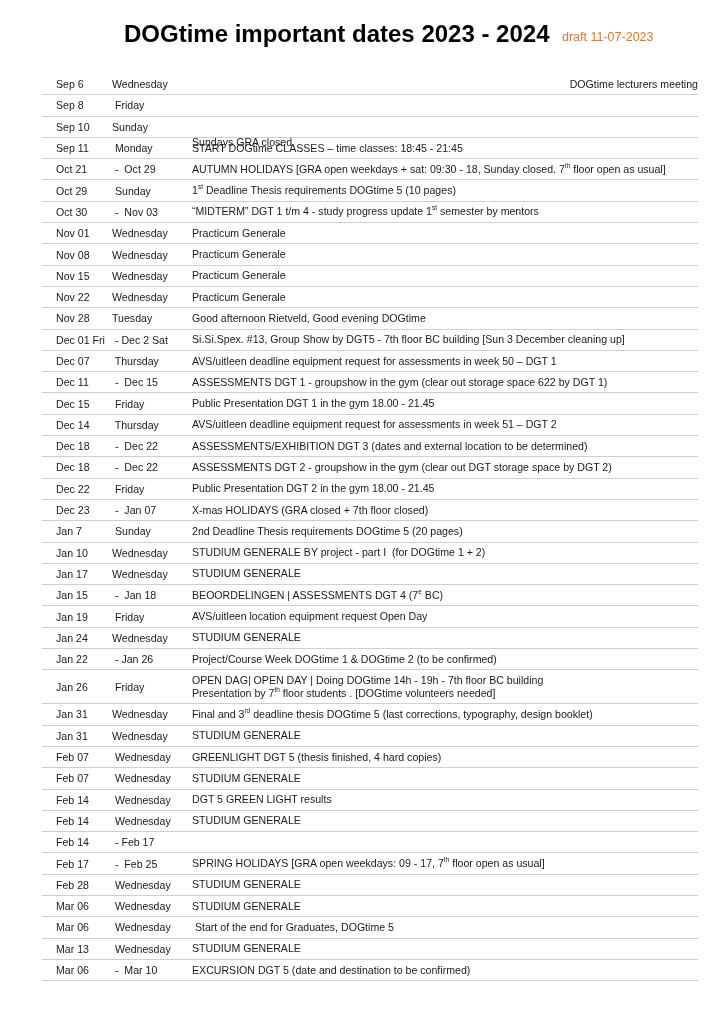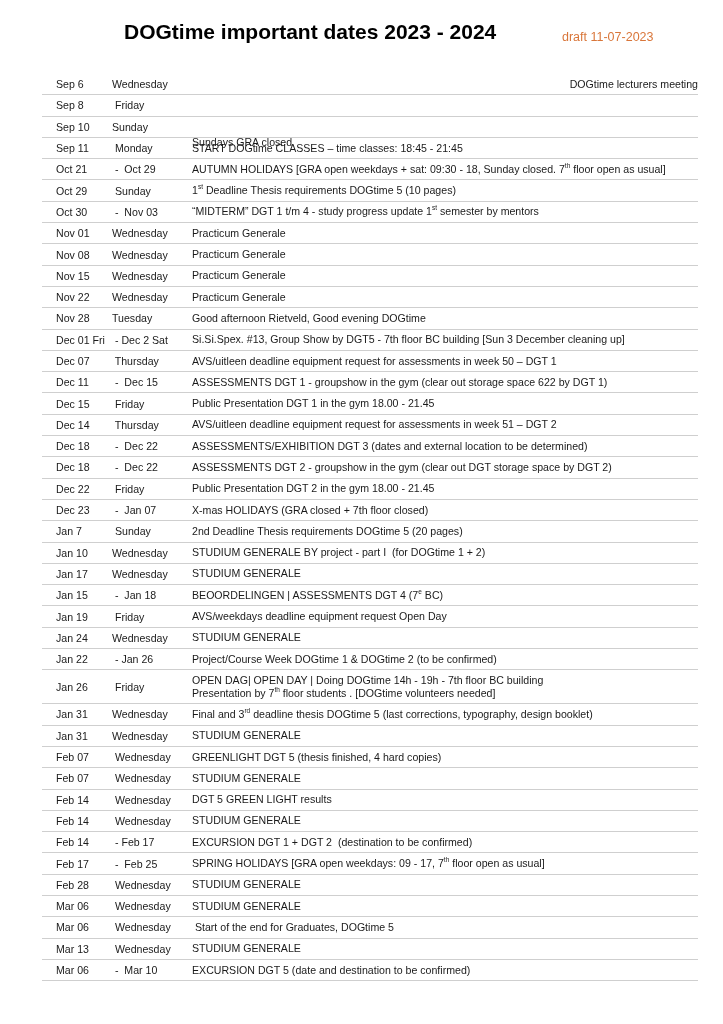--- a/index.html
+++ b/index.html
@@ -1,18 +1,18 @@
 <!DOCTYPE html>
 <html><head>
 <meta charset="utf-8">
 <style>
   html, body { margin: 0; padding: 0; background: #ffffff; }
   body { width: 723px; height: 1024px; position: relative; overflow: hidden;
          font-family: "Liberation Sans", sans-serif; color: #111; }
-  .title { position: absolute; left: 124px; top: 20px; font-size: 21px; font-weight: bold;
+  .title { position: absolute; left: 124px; top: 20px; font-size: 24px; font-weight: bold;
            letter-spacing: 0px; color: #000; white-space: nowrap; }
   .draft { position: absolute; left: 562px; top: 30px; font-size: 12.5px; color: #d9763a; white-space: nowrap; }
   .table { position: absolute; left: 42px; top: 74px; width: 656px; }
   .row { display: flex; align-items: center; border-bottom: 1px solid #cfcfcf; height: 20.3px;
          font-size: 10.6px; color: #1a1a1a; }
   .row.tall { height: 33px; }
   .c-date { width: 70px; padding-left: 14px; box-sizing: border-box; white-space: nowrap; }
   .c-day { width: 80px; white-space: nowrap; box-sizing: border-box; }
   .c-desc { flex: 1; white-space: nowrap; line-height: 13px; }
   sup { font-size: 6.5px; vertical-align: super; line-height: 0; }
@@ -152,21 +152,21 @@
     <div class="row">
       <div class="c-date">Jan 15</div>
       <div class="c-day" style="white-space: pre;"> -  Jan 18</div>
       <div class="c-desc">
         <div><span>BEOORDELINGEN | ASSESSMENTS DGT 4 (7</span><sup>e</sup><span style="white-space: pre;"> BC)</span></div>
       </div>
     </div>
     <div class="row">
       <div class="c-date">Jan 19</div>
       <div class="c-day" style="white-space: pre;"> Friday</div>
-      <div class="c-desc" style="white-space: pre;">AVS/weekdays deadline equipment request Open Day</div>
+      <div class="c-desc" style="white-space: pre;">AVS/uitleen location equipment request Open Day</div>
     </div>
     <div class="row">
       <div class="c-date">Jan 24</div>
       <div class="c-day" style="white-space: pre;">Wednesday</div>
       <div class="c-desc" style="white-space: pre;">STUDIUM GENERALE</div>
     </div>
     <div class="row">
       <div class="c-date">Jan 22</div>
       <div class="c-day" style="white-space: pre;"> - Jan 26</div>
       <div class="c-desc" style="white-space: pre;">Project/Course Week DOGtime 1 &amp; DOGtime 2 (to be confirmed)</div>
@@ -207,21 +207,20 @@
       <div class="c-desc" style="white-space: pre;">DGT 5 GREEN LIGHT results</div>
     </div>
     <div class="row">
       <div class="c-date">Feb 14</div>
       <div class="c-day" style="white-space: pre;"> Wednesday</div>
       <div class="c-desc" style="white-space: pre;">STUDIUM GENERALE</div>
     </div>
     <div class="row">
       <div class="c-date">Feb 14</div>
       <div class="c-day" style="white-space: pre;"> - Feb 17</div>
-      <div class="c-desc" style="white-space: pre;">EXCURSION DGT 1 + DGT 2  (destination to be confirmed)</div>
     </div>
     <div class="row">
       <div class="c-date">Feb 17</div>
       <div class="c-day" style="white-space: pre;"> -  Feb 25</div>
       <div class="c-desc">
         <div><span>SPRING HOLIDAYS [GRA open weekdays: 09 - 17, 7</span><sup>th</sup><span style="white-space: pre;"> floor open as usual]</span></div>
       </div>
     </div>
     <div class="row">
       <div class="c-date">Feb 28</div>

